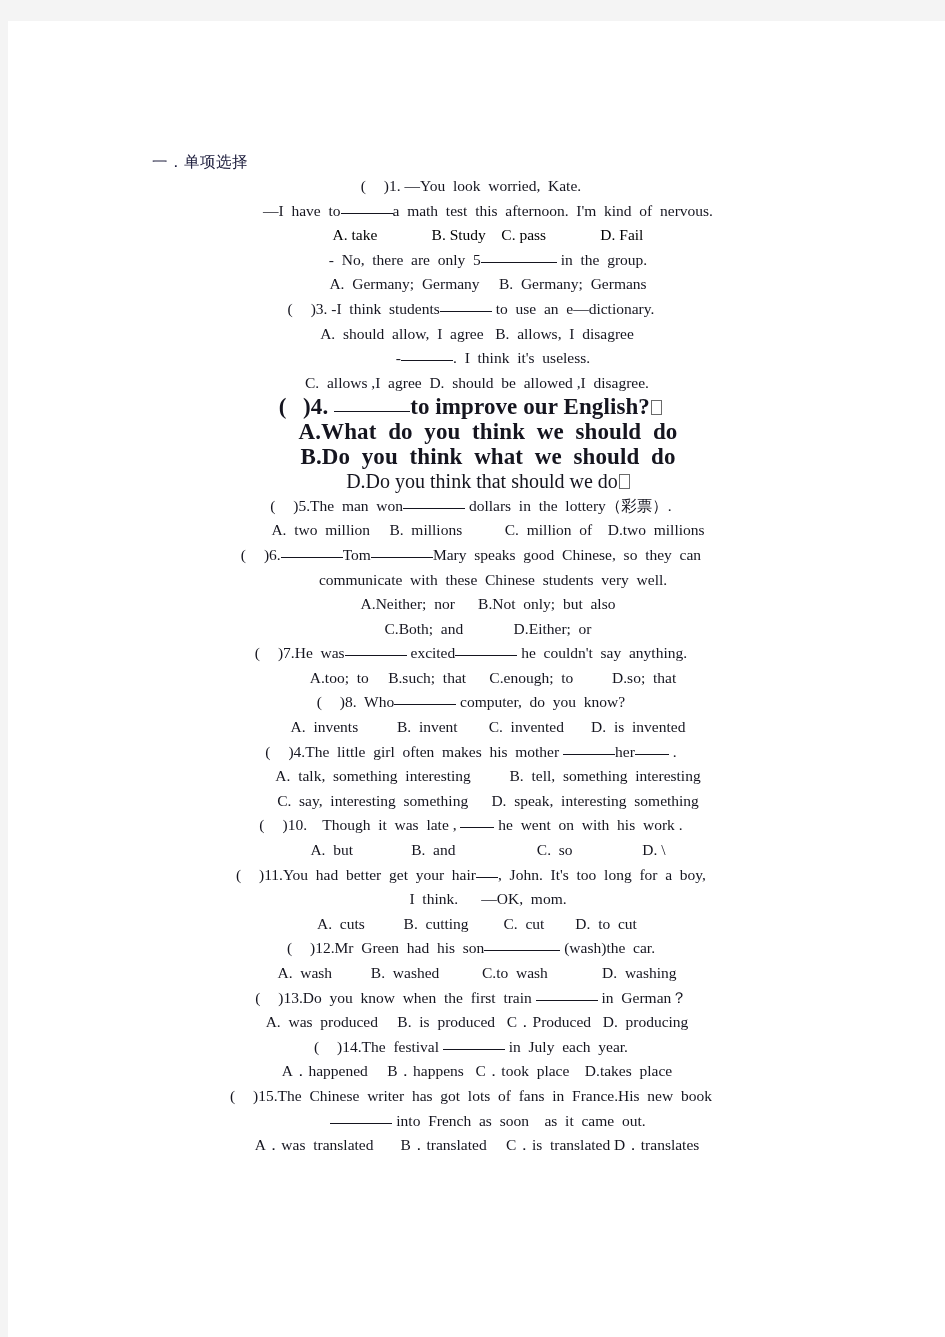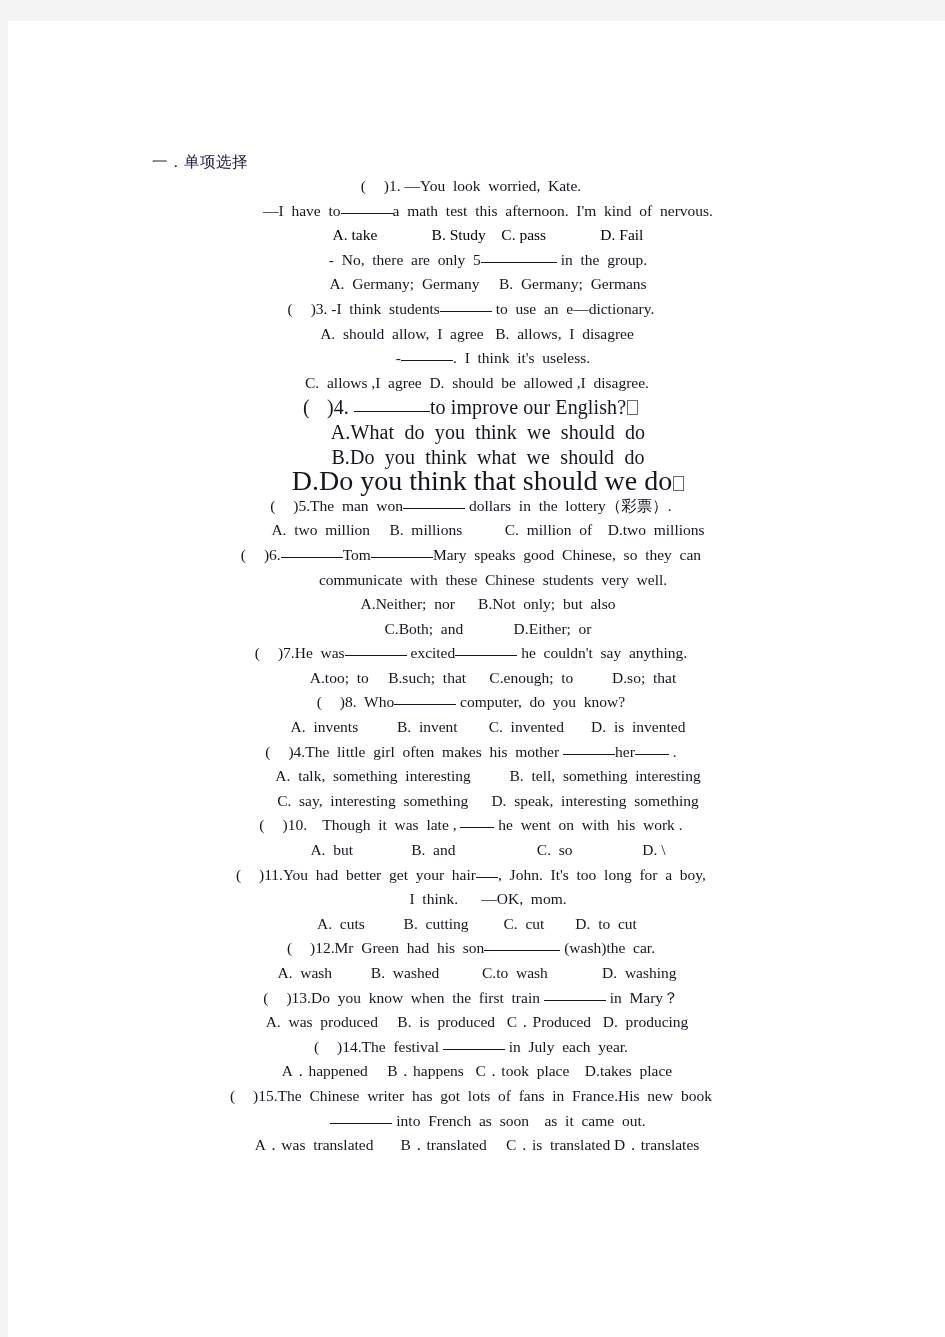--- a/index.html
+++ b/index.html
@@ -47,25 +47,26 @@
   .paren {
     display: inline-block;
     width: 41px;
     white-space: pre;
   }
   .indent2 { padding-left: 52px; }
   .indent3 { padding-left: 62px; }
   .indent4 { padding-left: 30px; }
   .blue { color: #000000; }
   .big {
-    font-size: 20px;
+    font-size: 23px;
     letter-spacing: 0.1px;
+    font-weight: bold;
   }
   .bigger {
-    font-size: 28px;
+    font-size: 20px;
   }
   .blank {
     display: inline-block;
     border-bottom: 1px solid #15151f;
     vertical-align: 2px;
   }
   .b-sm { width: 34px; }
   .b-md { width: 52px; }
   .b-lg { width: 62px; }
   .b-xl { width: 76px; }
@@ -150,21 +151,21 @@
       <span class="line indent2">I  think.      —OK,  mom.</span>
       <span class="line indent4">A.  cuts          B.  cutting         C.  cut        D.  to  cut</span>
     </div>
 
     <div class="q">
       <span class="line"><span class="paren">(</span>)<span>12.Mr  Green  had  his  son</span><span class="blank b-xl"></span> <span>(wash)the  car.</span></span>
       <span class="line indent4">A.  wash          B.  washed           C.to  wash              D.  washing</span>
     </div>
 
     <div class="q">
-      <span class="line"><span class="paren">(</span>)<span>13.Do  you  know  when  the  first  train</span> <span class="blank b-lg"></span> <span>in  Mary？</span></span>
+      <span class="line"><span class="paren">(</span>)<span>13.Do  you  know  when  the  first  train</span> <span class="blank b-lg"></span> <span>in  German？</span></span>
       <span class="line indent4">A.  was  produced     B.  is  produced   C．Produced   D.  producing</span>
     </div>
 
     <div class="q">
       <span class="line"><span class="paren">(</span>)<span>14.The  festival</span> <span class="blank b-lg"></span> <span>in  July  each  year.</span></span>
       <span class="line indent4">A．happened     B．happens   C．took  place    D.takes  place</span>
     </div>
 
     <div class="q">
       <span class="line"><span class="paren">(</span>)<span>15.The  Chinese  writer  has  got  lots  of  fans  in  France.His  new  book</span></span>

